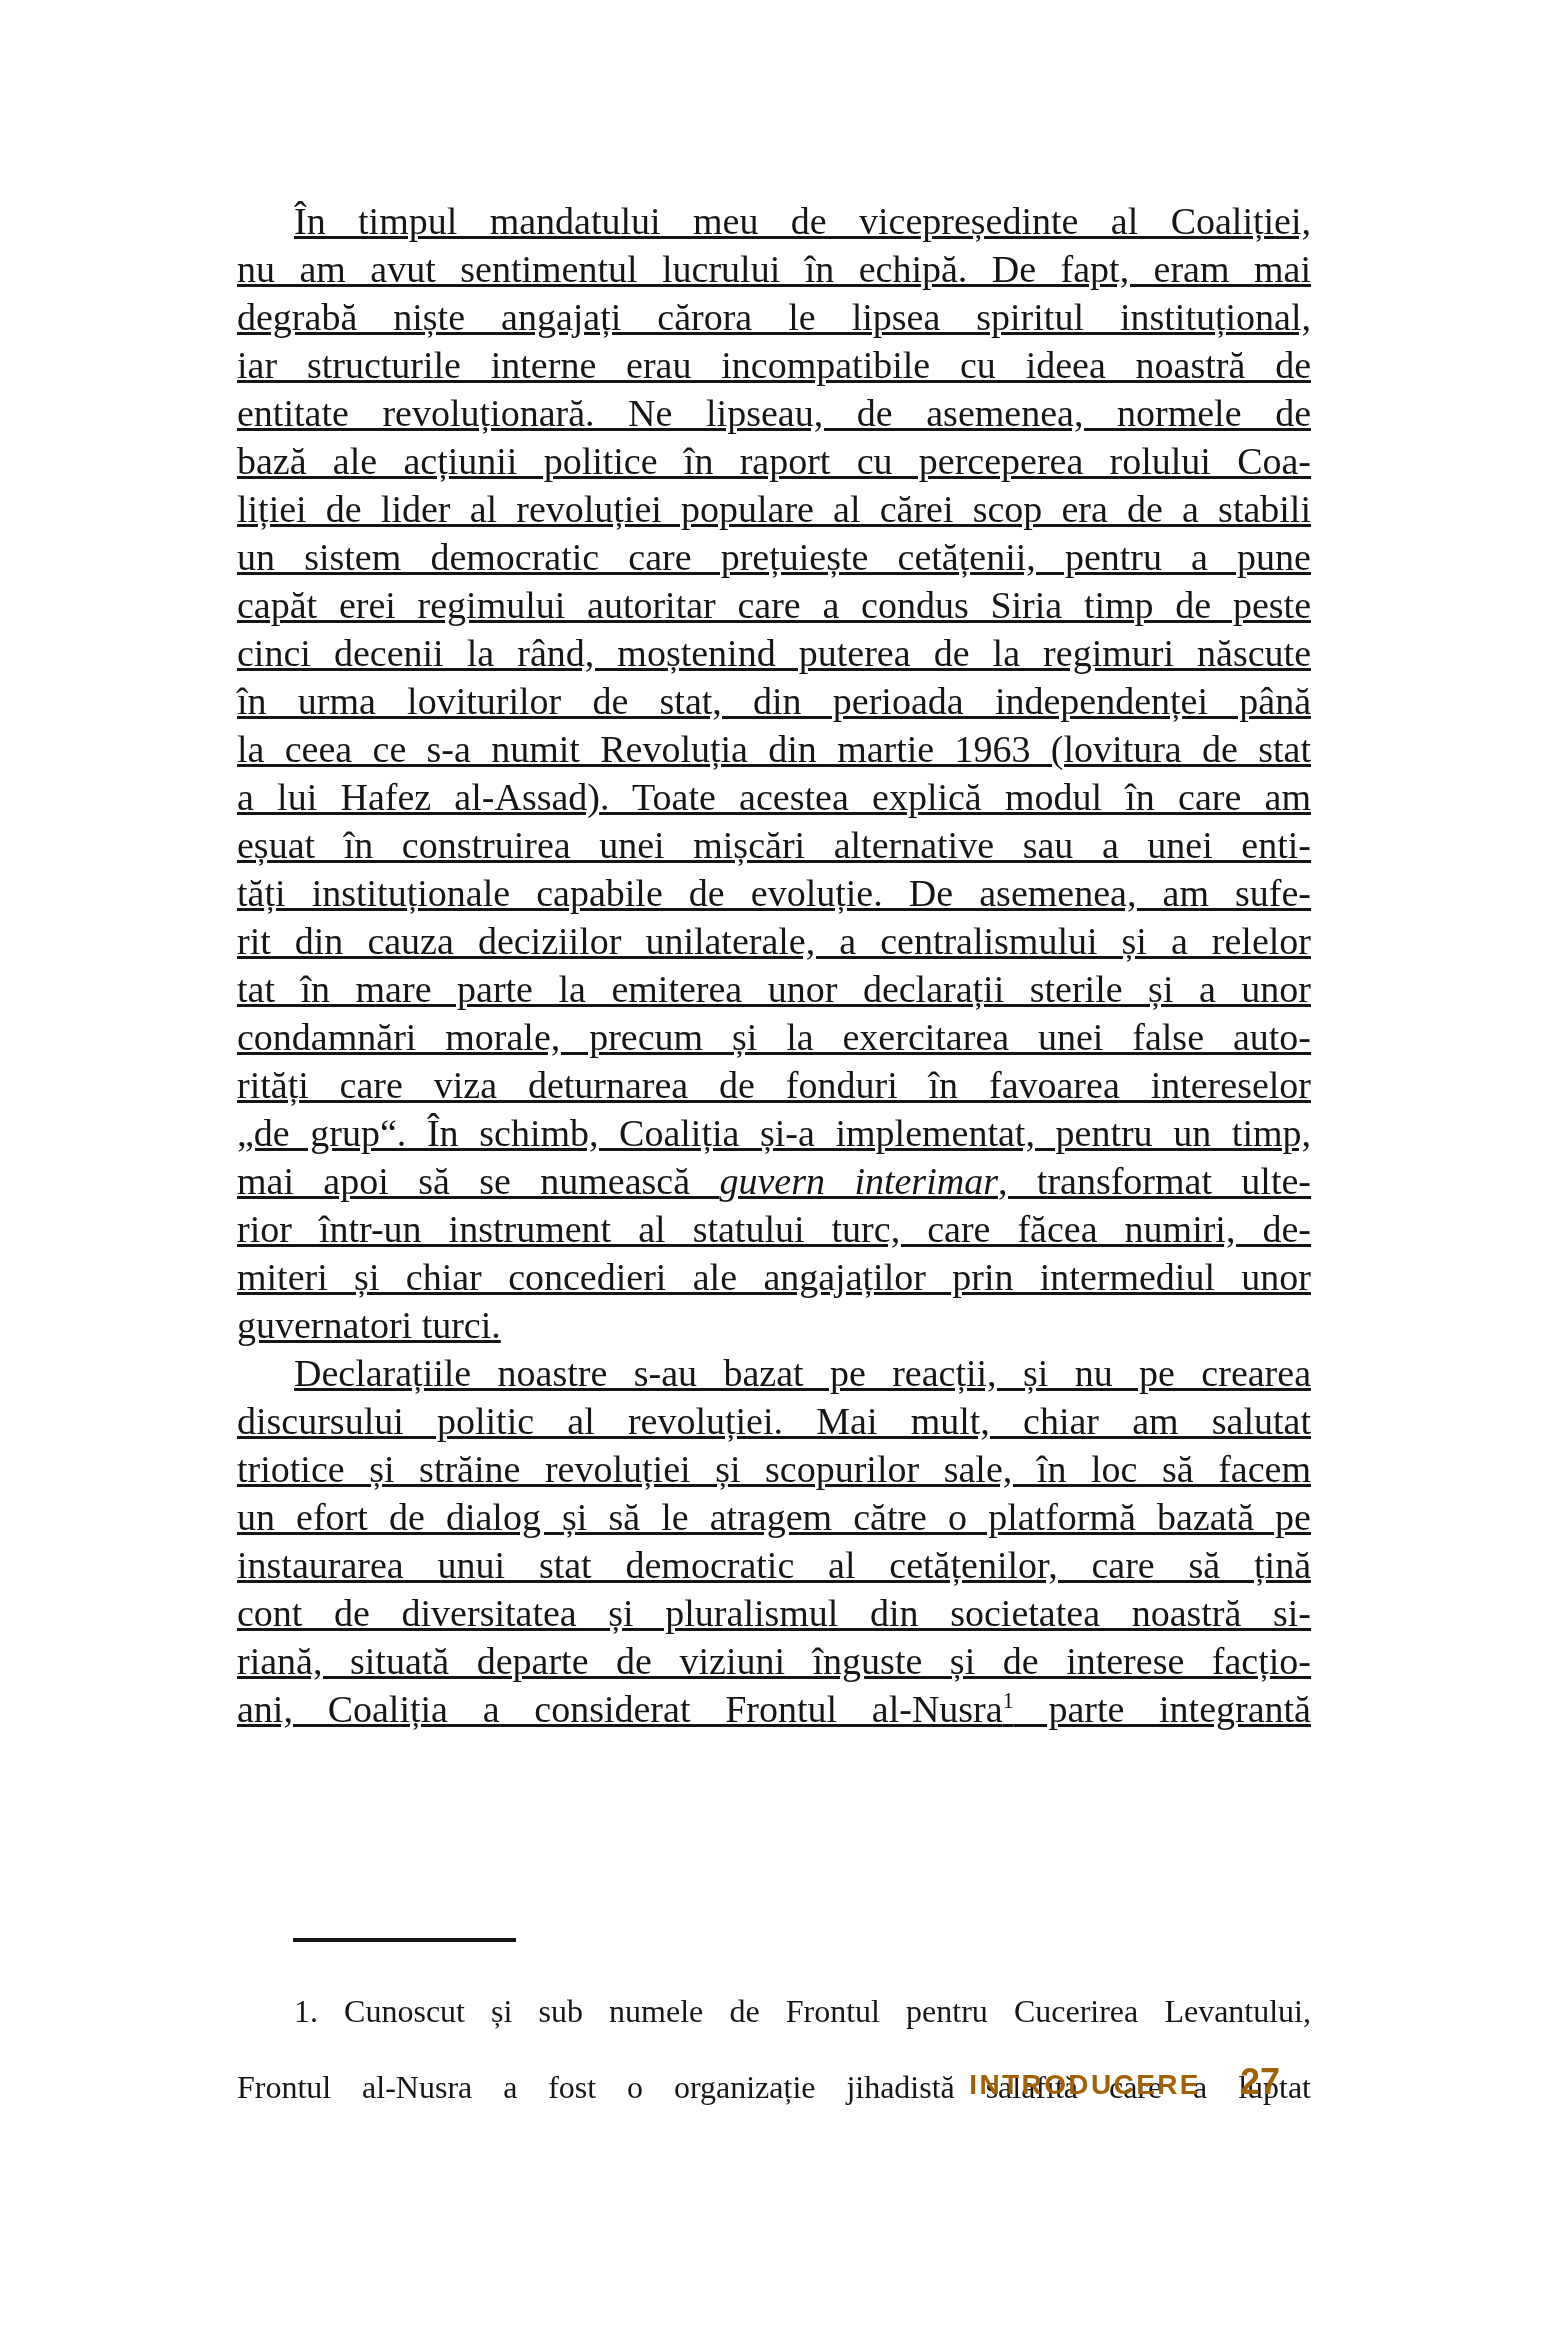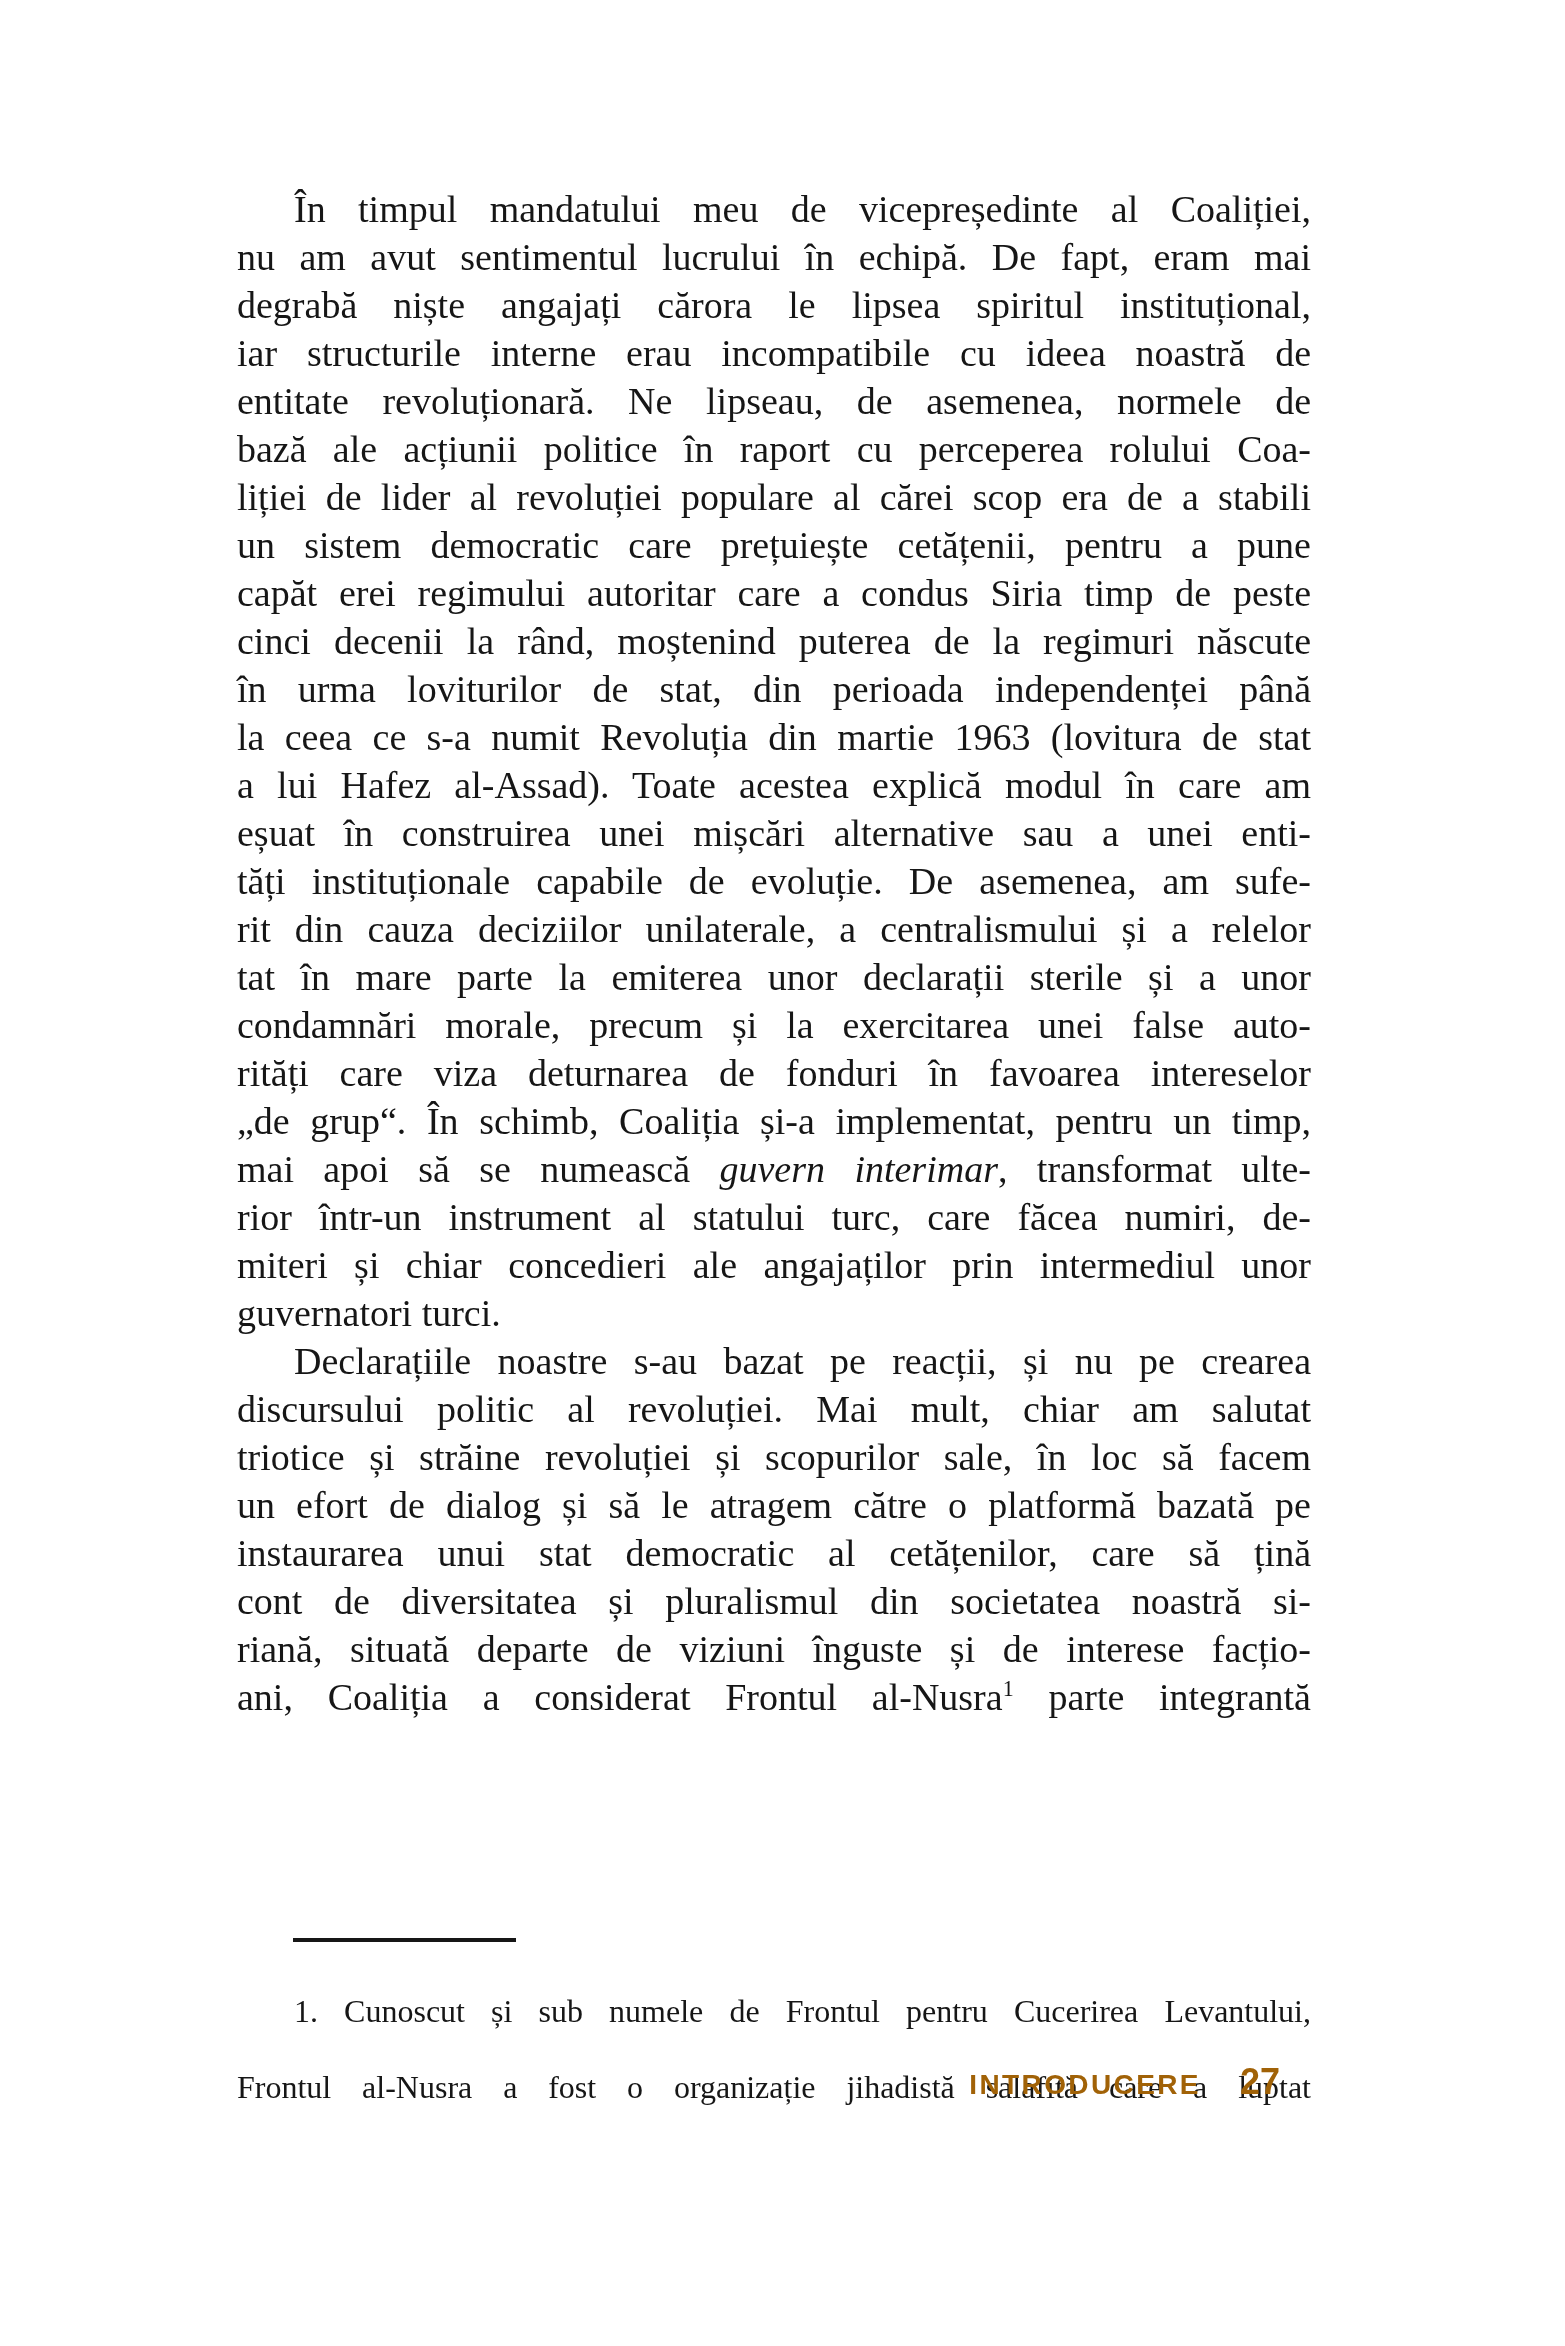--- a/index.html
+++ b/index.html
@@ -12,24 +12,25 @@
     width: 1565px;
     height: 2347px;
     background: #ffffff;
     color: #161616;
     font-family: "Liberation Serif", serif;
     overflow: hidden;
   }
   .main-text {
     position: absolute;
     left: 237px;
-    top: 185px;
+    top: 197px;
     width: 1074px;
     font-size: 38px;
     line-height: 48px;
+    text-decoration: underline;
   }
   .line {
     height: 48px;
     text-align: justify;
     text-align-last: justify;
     white-space: normal;
     overflow: visible;
   }
   .line.indent {
     padding-left: 57px;

